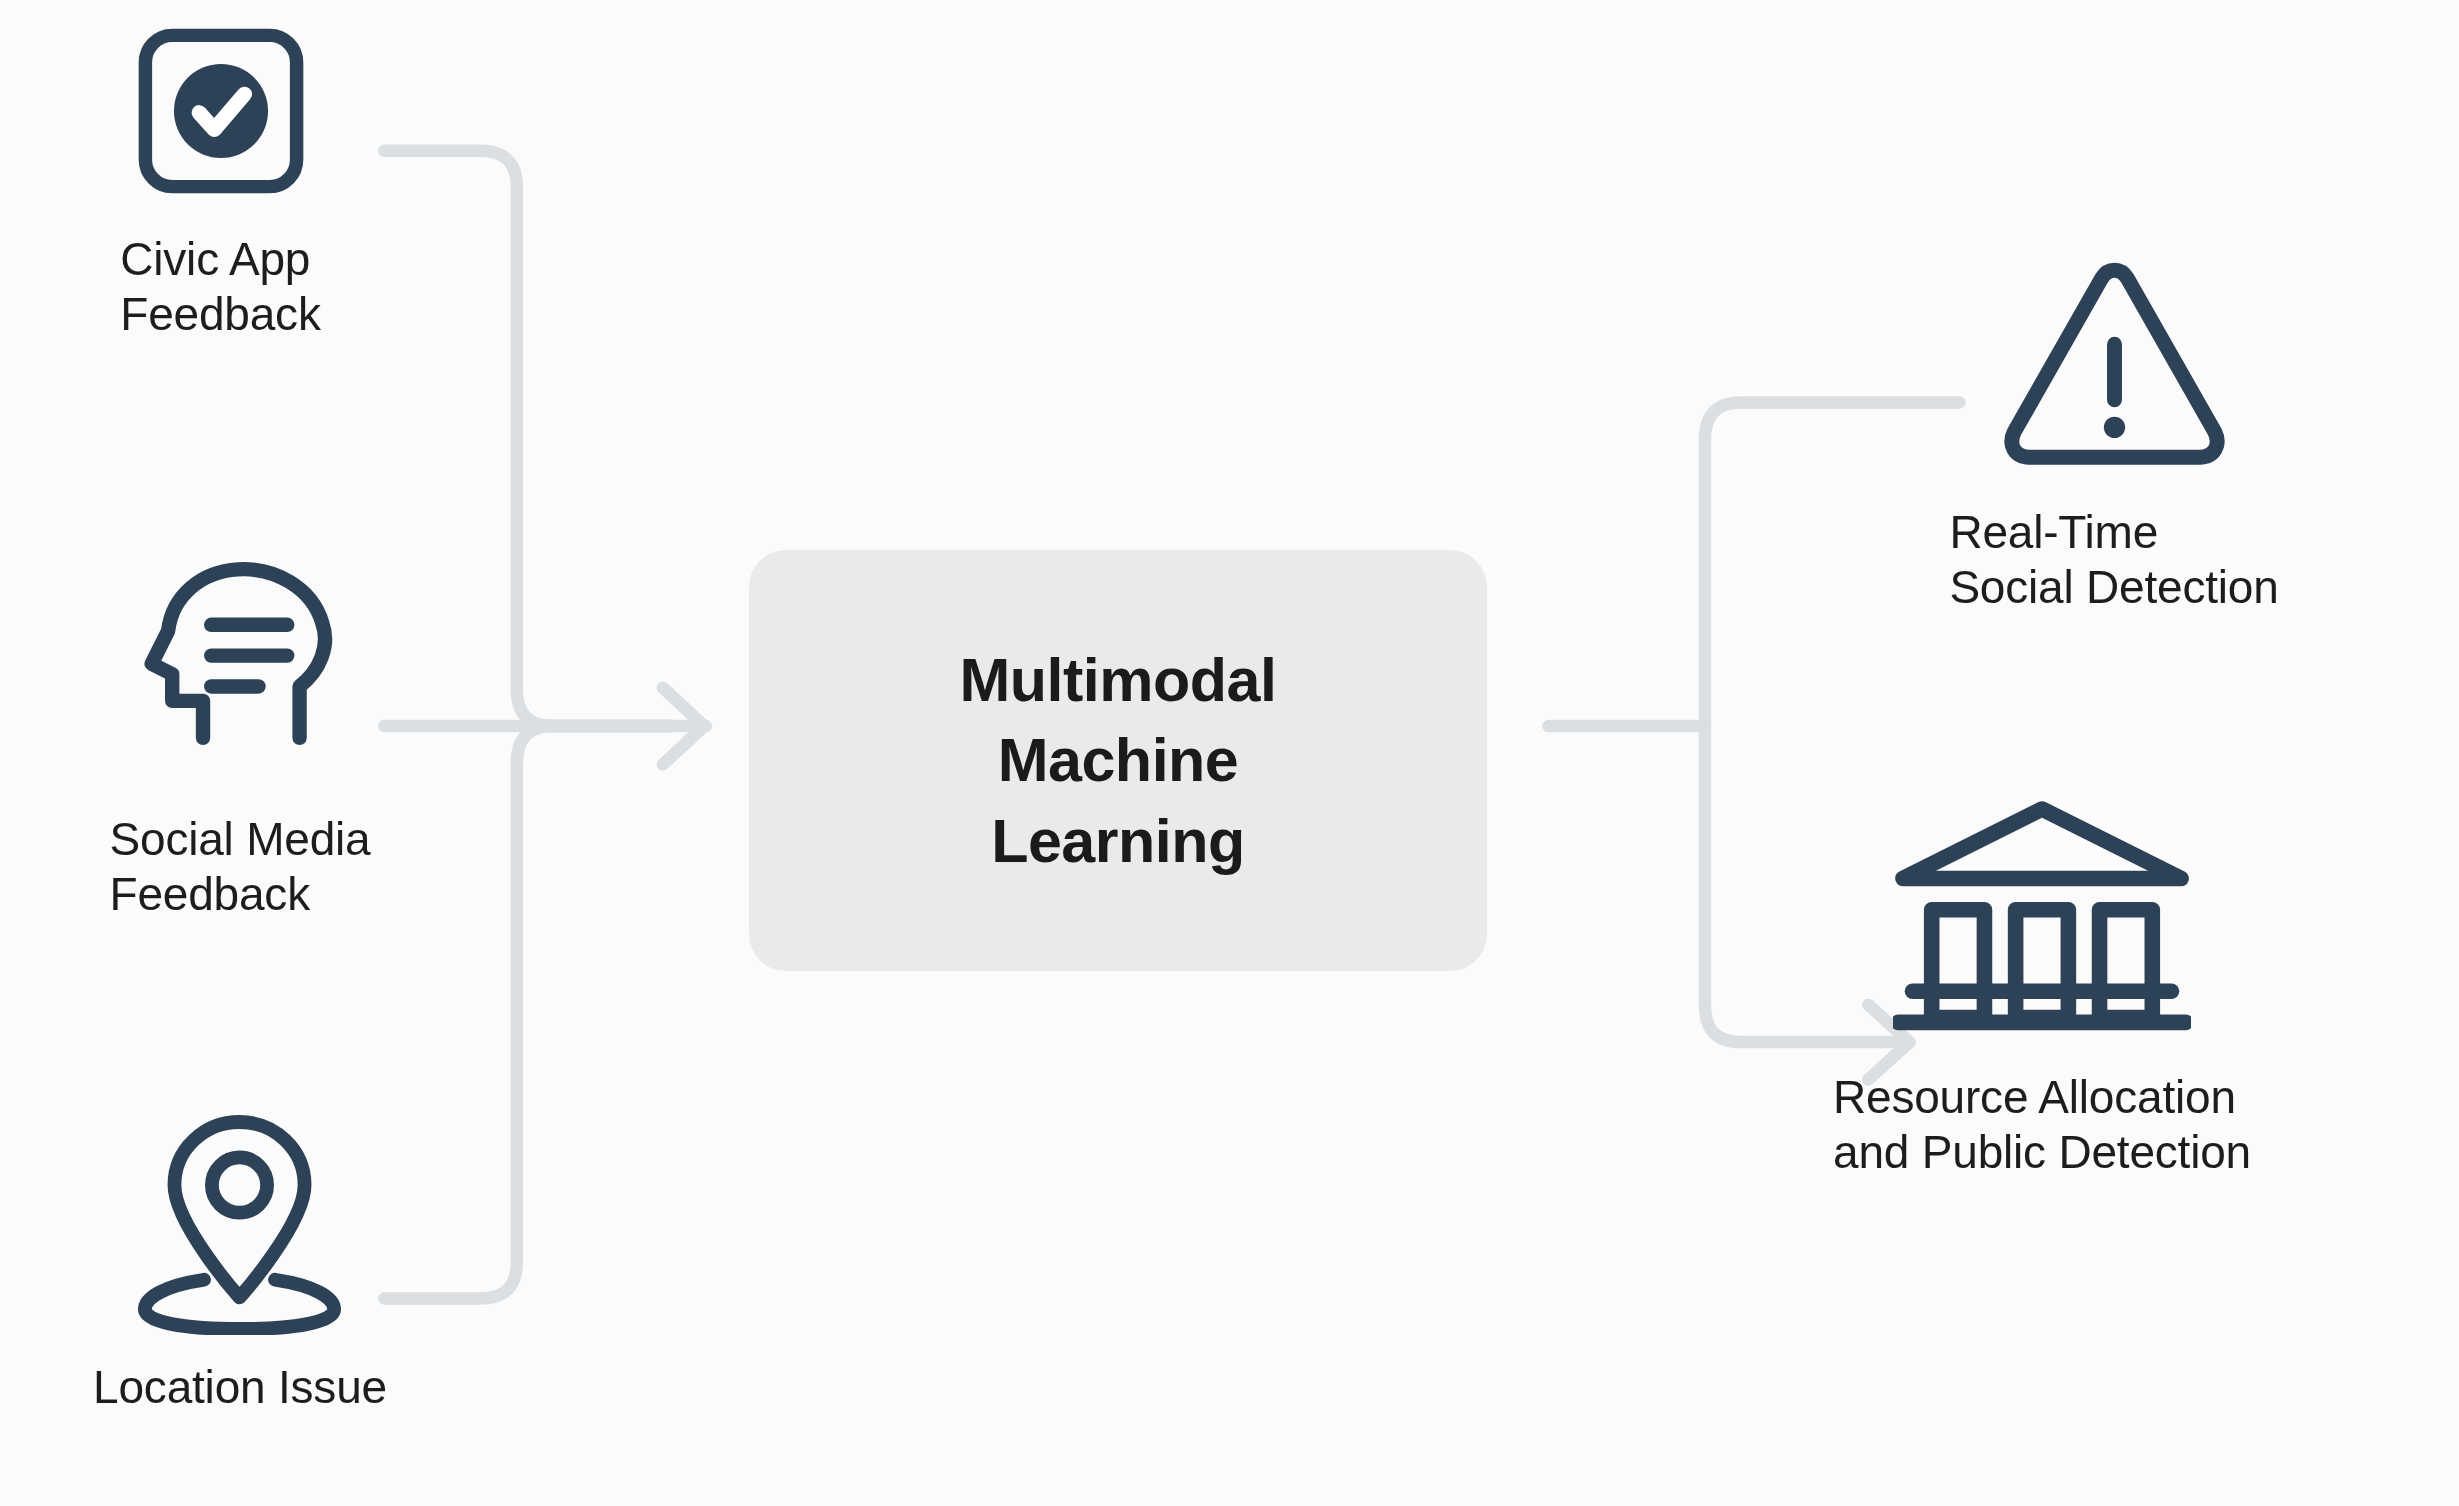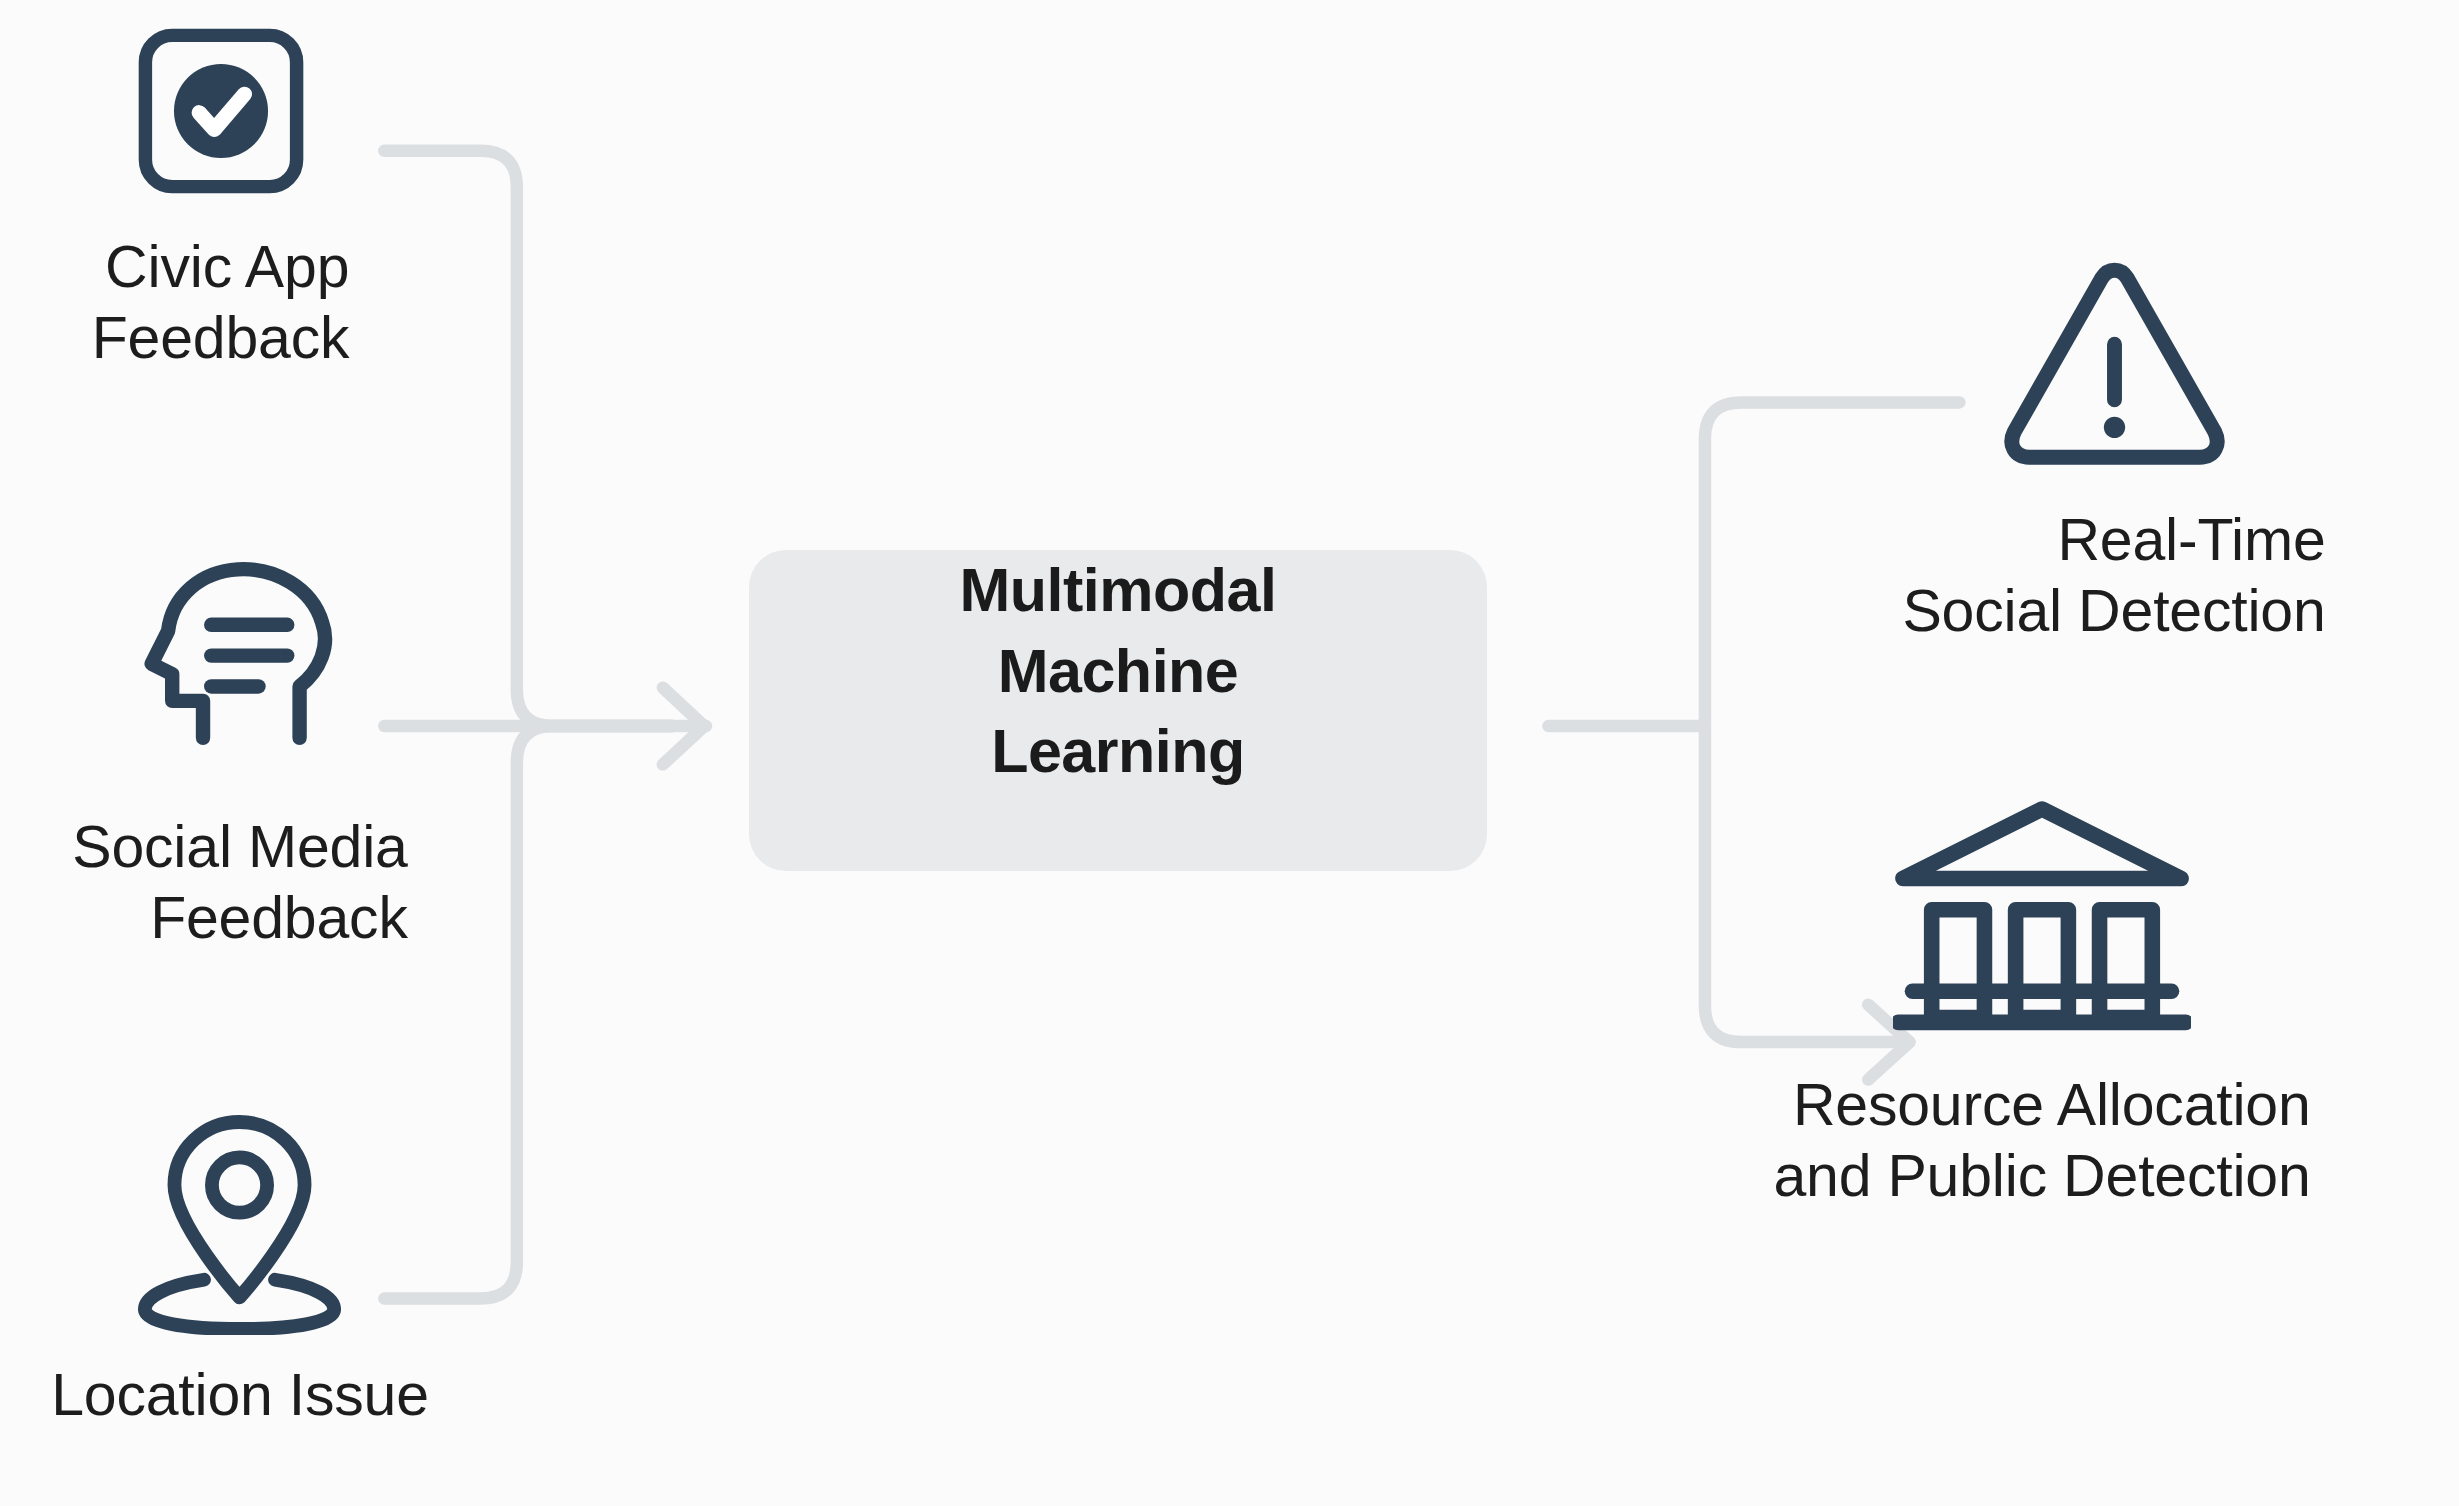--- a/index.html
+++ b/index.html
@@ -24,48 +24,48 @@
     width: 2459px;
     height: 1506px;
   }
 
   
   .center-box {
     position: absolute;
     left: 749px;
     top: 550px;
     width: 738px;
-    height: 321px;
+    height: 421px;
     background: #e9eaec;
     border-radius: 37px;
     display: flex;
-    align-items: flex-start;
+    align-items: center;
     justify-content: center;
   }
   .center-box-label {
     font-size: 61px;
     font-weight: bold;
     line-height: 1.32;
     text-align: center;
     color: #1b1b1b;
     letter-spacing: -0.5px;
     white-space: pre-line;
   }
 
   
   .node {
     position: absolute;
     display: flex;
     flex-direction: column;
     align-items: center;
   }
   .node-label {
-    font-size: 59px;
+    font-size: 46px;
     line-height: 1.2;
-    text-align: right;
+    text-align: left;
     color: #1d1d1d;
     white-space: pre-line;
     letter-spacing: -0.2px;
   }
   .icon-wrap {
     display: block;
     line-height: 0;
   }
 
   

